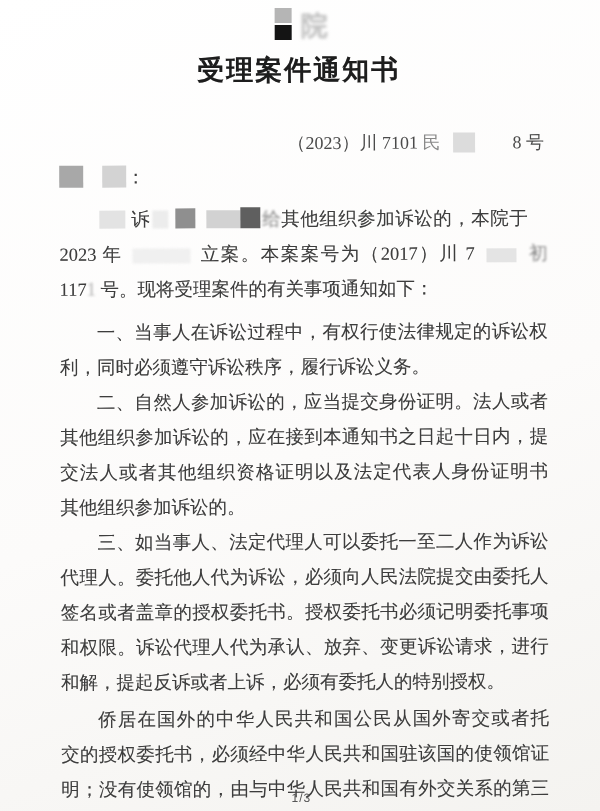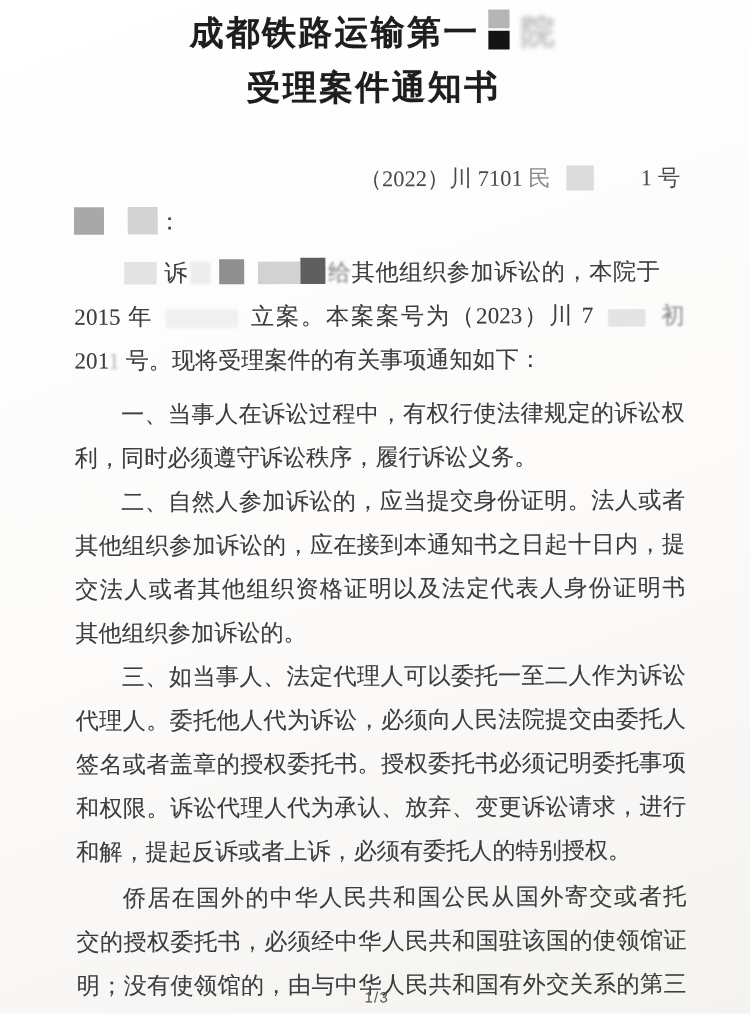--- a/index.html
+++ b/index.html
@@ -58,45 +58,45 @@
           font-family:"Liberation Sans","DejaVu Sans",sans-serif;}
 </style>
 </head>
 <body>
 
 <div class="paper">
   <div class="sheet">
 
     <div class="title-block">
       <div class="title-line">
-        <span>成都铁路运输第一</span><span class="redact-stack"><span class="top" style="display:block"></span><span class="bot" style="display:block"></span></span><span class="faded-title-char">院</span>
+        <span class="redact-stack"><span class="top" style="display:block"></span><span class="bot" style="display:block"></span></span><span class="faded-title-char">院</span>
       </div>
       <div class="title-line title-line2">受理案件通知书</div>
     </div>
 
     <div class="case-line">
-      <span>（2022）川 7101</span>
-      <span class="faded-char">民</span><span class="case-box"></span><span>1 号</span>
+      <span>（2023）川 7101</span>
+      <span class="faded-char">民</span><span class="case-box"></span><span>8 号</span>
     </div>
 
     <div class="salutation">
       <span class="sal-box1"></span><span class="sal-box2"></span><span>：</span>
     </div>
 
     <div class="body-text">
 
       <div class="para p1">
         <div class="ln" style="padding-left:40px;letter-spacing:.5px">
           <span class="rb rb-light1"></span><span>诉</span><span class="rb rb-blur"></span><span class="rb rb-dark1"></span><span class="rb rb-light2"></span><span class="rb rb-dark2"></span><span class="blur-char">给</span><span>其他组织参加诉讼的，本院于</span>
         </div>
         <div class="ln fill">
-          <span>2015 年</span> <span class="rb rb-year"></span> <span>立案。本案案号为（2023）川 7</span> <span class="rb rb-case2"></span> <span class="blur-char">初</span>
+          <span>2023 年</span> <span class="rb rb-year"></span> <span>立案。本案案号为（2017）川 7</span> <span class="rb rb-case2"></span> <span class="blur-char">初</span>
         </div>
         <div class="ln">
-          <span>201</span><span class="blur-char-lt">1</span> <span>号。现将受理案件的有关事项通知如下：</span>
+          <span>117</span><span class="blur-char-lt">1</span> <span>号。现将受理案件的有关事项通知如下：</span>
         </div>
       </div>
 
       <div class="para p2">
         <div class="ln fill indent"><span>一、当事人在诉讼过程中，有权行使法律规定的诉讼权</span></div>
         <div class="ln"><span>利，同时必须遵守诉讼秩序，履行诉讼义务。</span></div>
       </div>
 
       <div class="para p3">
         <div class="ln fill indent"><span>二、自然人参加诉讼的，应当提交身份证明。法人或者</span></div>

